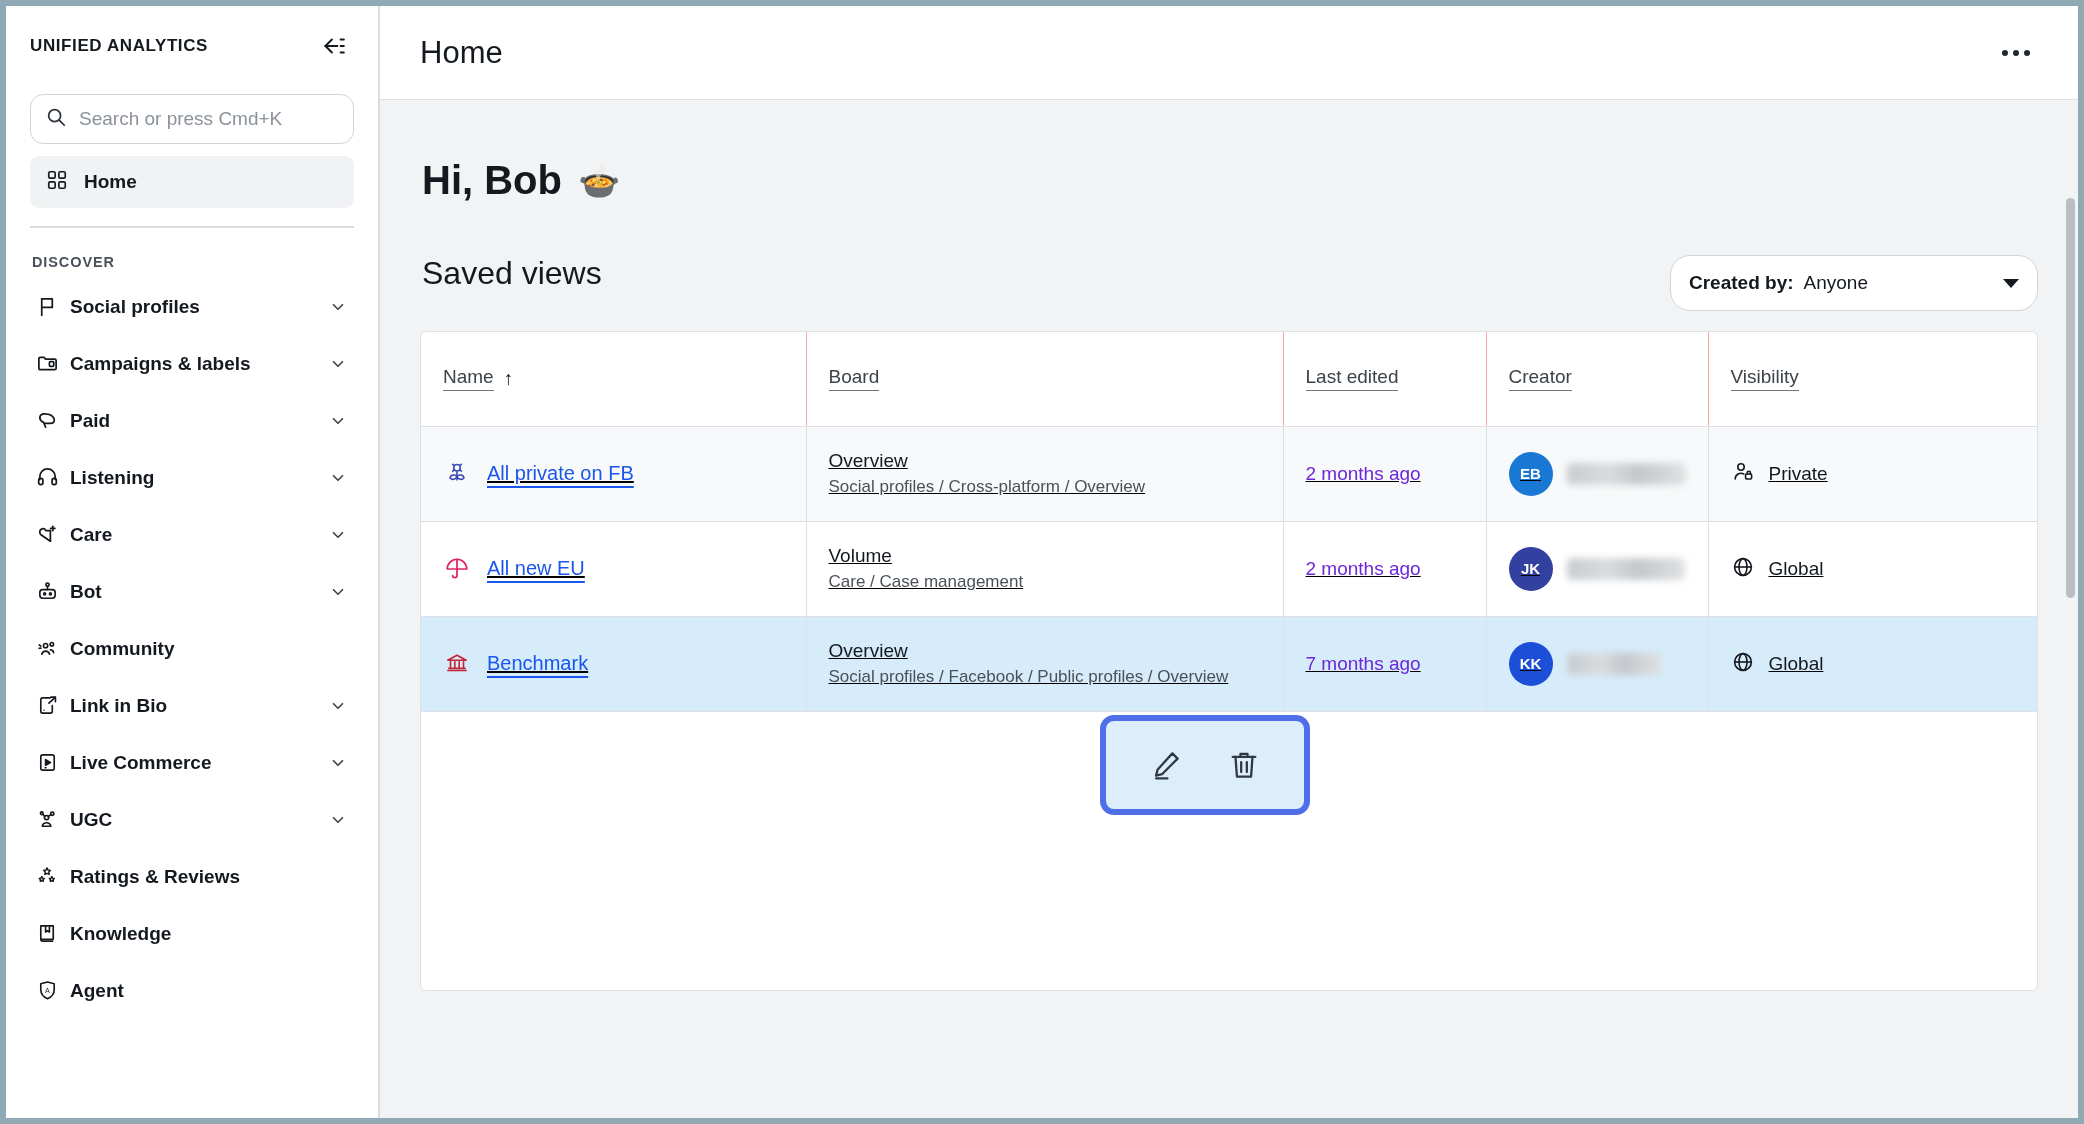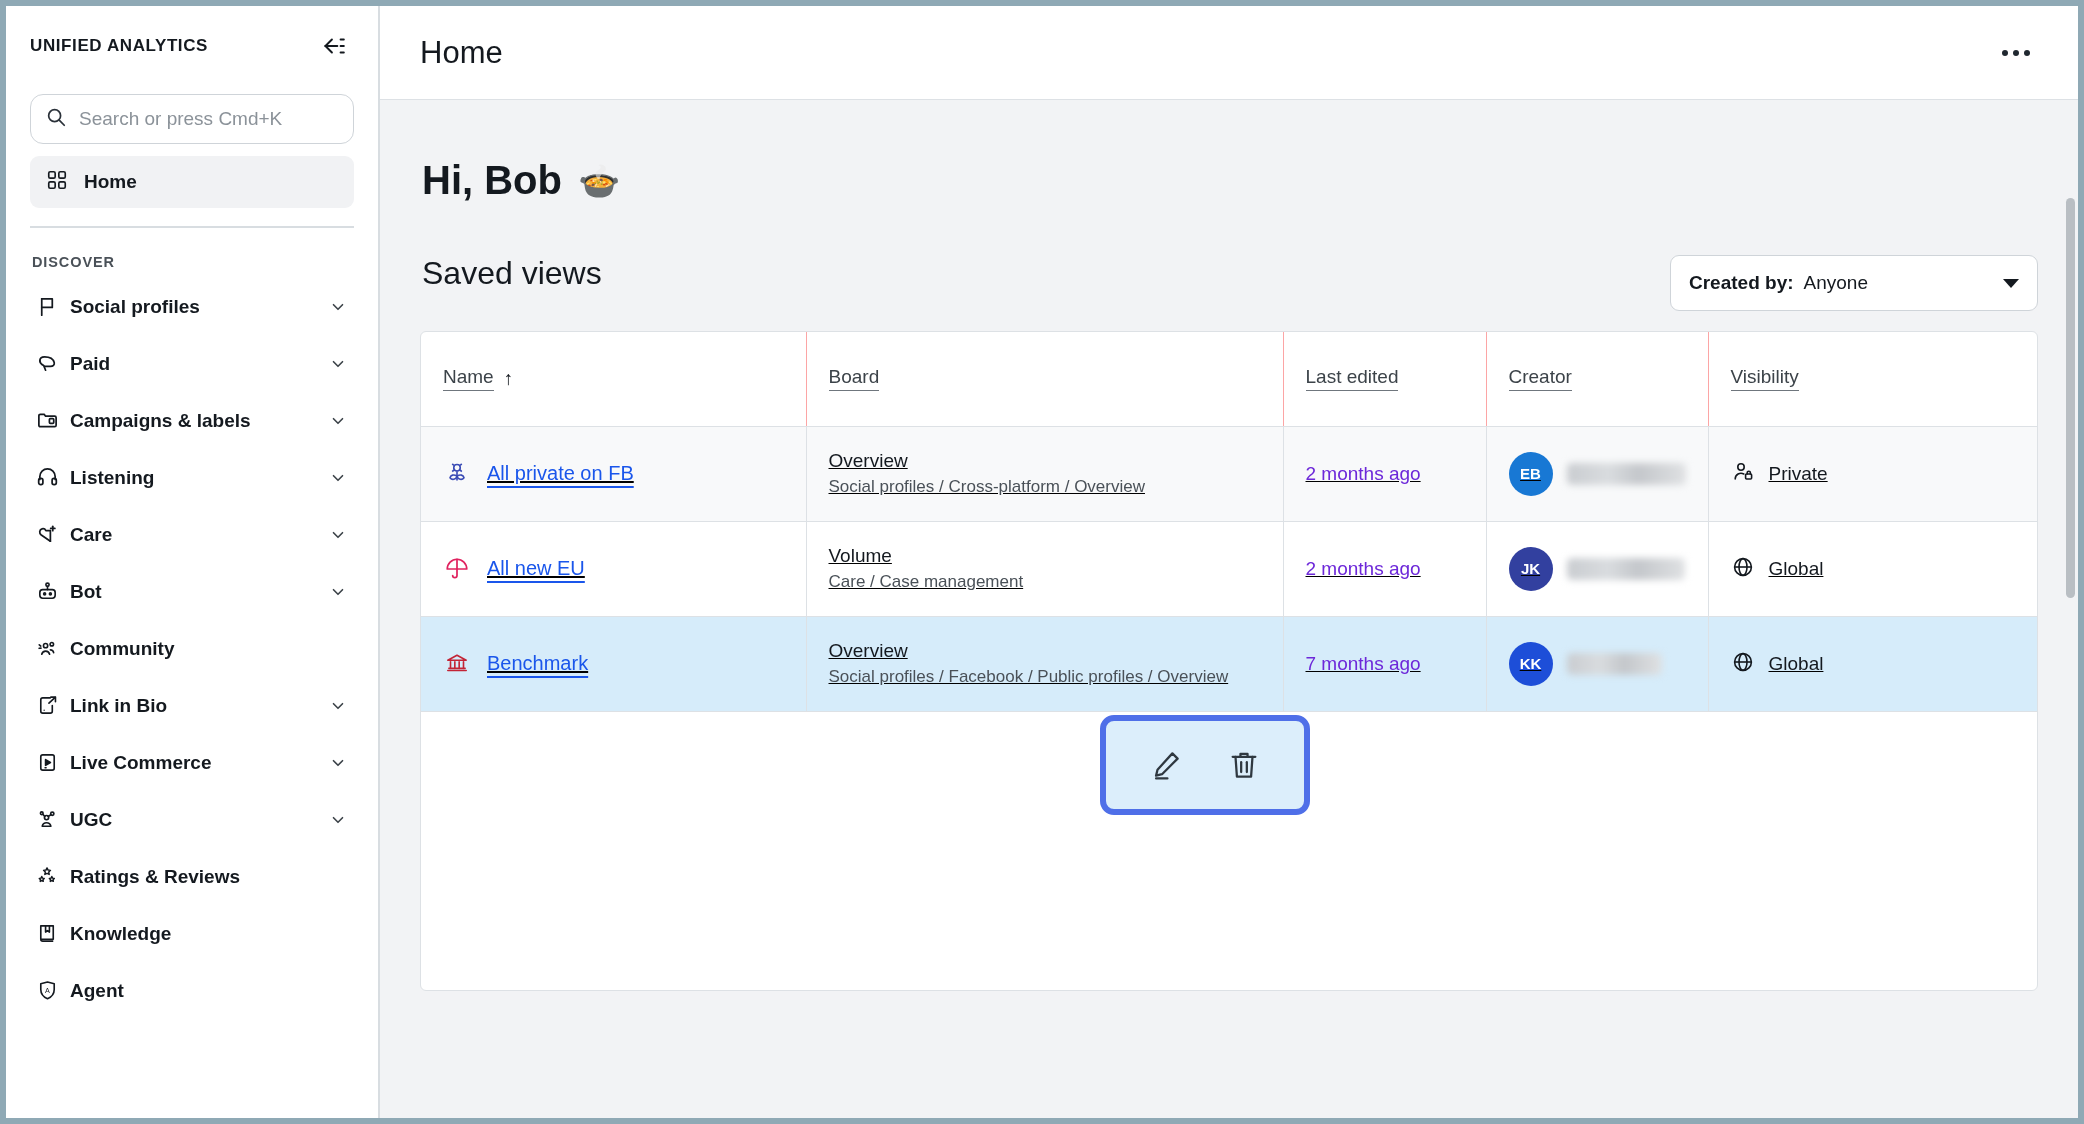--- a/index.html
+++ b/index.html
@@ -163,21 +163,21 @@
     justify-content: space-between;
     margin-top: 52px;
     margin-bottom: 20px;
   }
   .sv-title { font-size: 32px; color: #14191f; margin-left: 2px; }
   .created-by {
     width: 368px;
     height: 56px;
     background: #ffffff;
     border: 1px solid #cfd4d9;
-    border-radius: 9px;
+    border-radius: 20px;
     display: flex;
     align-items: center;
     padding: 0 18px;
     cursor: pointer;
     gap: 10px;
   }
   .cb-label { font-size: 19px; font-weight: bold; color: #14191f; }
   .cb-value { font-size: 19px; color: #14191f; flex: 1; }
   .caret {
     width: 0; height: 0;
@@ -361,41 +361,41 @@
         <span class="lbl">Social profiles</span>
         <span class="chev">
           <svg width="18" height="18" viewBox="0 0 24 24" fill="none" stroke="currentColor" stroke-width="2.2" stroke-linecap="round" stroke-linejoin="round">
               <path d="M6 9 L12 15 L18 9"></path>
             </svg>
         </span>
       </div>
 
       <div class="sb-item">
         <span class="ico">
+          <svg width="23" height="23" viewBox="0 0 24 24" fill="none" stroke="currentColor" stroke-width="1.8" stroke-linejoin="round">
+            <path d="M3 7 a1.5 1.5 0 0 1 1.5 -1.5 H8.5 L10 7.5 H19.5 a1.5 1.5 0 0 1 1.5 1.5 V17 a1.5 1.5 0 0 1 -1.5 1.5 H4.5 A1.5 1.5 0 0 1 3 17 Z"></path>
+            <rect x="14" y="10" width="4.5" height="5" rx="1"></rect>
+          </svg>
+        </span>
+        <span class="lbl">Campaigns &amp; labels</span>
+        <span class="chev">
+          <svg width="18" height="18" viewBox="0 0 24 24" fill="none" stroke="currentColor" stroke-width="2.2" stroke-linecap="round" stroke-linejoin="round">
+              <path d="M6 9 L12 15 L18 9"></path>
+            </svg>
+        </span>
+      </div>
+
+      <div class="sb-item">
+        <span class="ico">
           <svg width="23" height="23" viewBox="0 0 24 24" fill="none" stroke="currentColor" stroke-width="1.8" stroke-linecap="round" stroke-linejoin="round">
             <path d="M4 9 C4 6.5 6 5 9 5 C14 5 18 7 19 11 C19.6 13.4 17.8 15 15 15 L9 15"></path>
             <path d="M4 9 C4 11.5 6 13 8 14 L10 19"></path>
           </svg>
         </span>
         <span class="lbl">Paid</span>
-        <span class="chev">
-          <svg width="18" height="18" viewBox="0 0 24 24" fill="none" stroke="currentColor" stroke-width="2.2" stroke-linecap="round" stroke-linejoin="round">
-              <path d="M6 9 L12 15 L18 9"></path>
-            </svg>
-        </span>
-      </div>
-
-      <div class="sb-item">
-        <span class="ico">
-          <svg width="23" height="23" viewBox="0 0 24 24" fill="none" stroke="currentColor" stroke-width="1.8" stroke-linejoin="round">
-            <path d="M3 7 a1.5 1.5 0 0 1 1.5 -1.5 H8.5 L10 7.5 H19.5 a1.5 1.5 0 0 1 1.5 1.5 V17 a1.5 1.5 0 0 1 -1.5 1.5 H4.5 A1.5 1.5 0 0 1 3 17 Z"></path>
-            <rect x="14" y="10" width="4.5" height="5" rx="1"></rect>
-          </svg>
-        </span>
-        <span class="lbl">Campaigns &amp; labels</span>
         <span class="chev">
           <svg width="18" height="18" viewBox="0 0 24 24" fill="none" stroke="currentColor" stroke-width="2.2" stroke-linecap="round" stroke-linejoin="round">
               <path d="M6 9 L12 15 L18 9"></path>
             </svg>
         </span>
       </div>
 
       <div class="sb-item">
         <span class="ico">
           <svg width="23" height="23" viewBox="0 0 24 24" fill="none" stroke="currentColor" stroke-width="1.8" stroke-linecap="round" stroke-linejoin="round">

